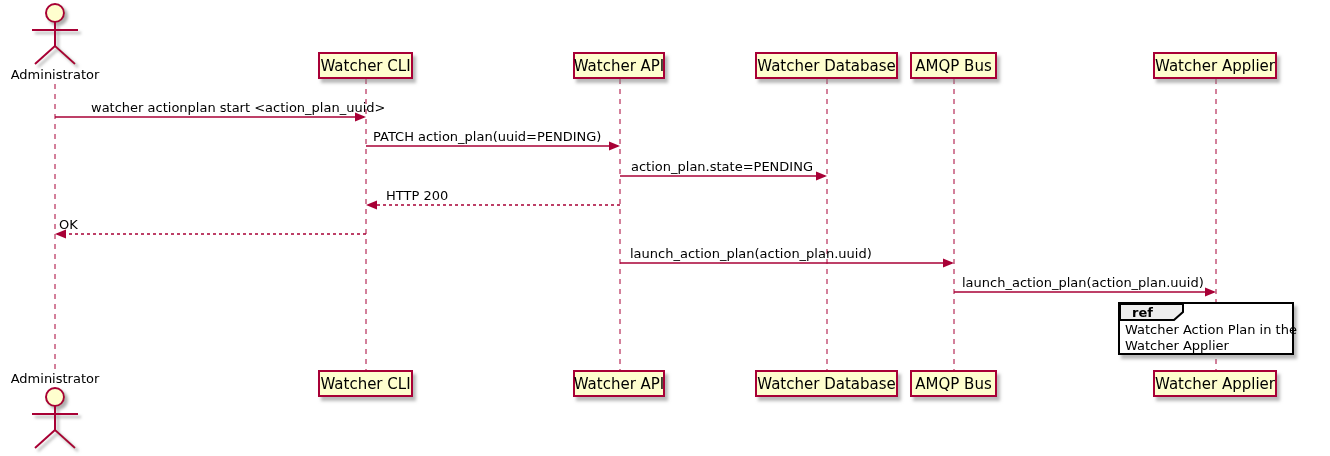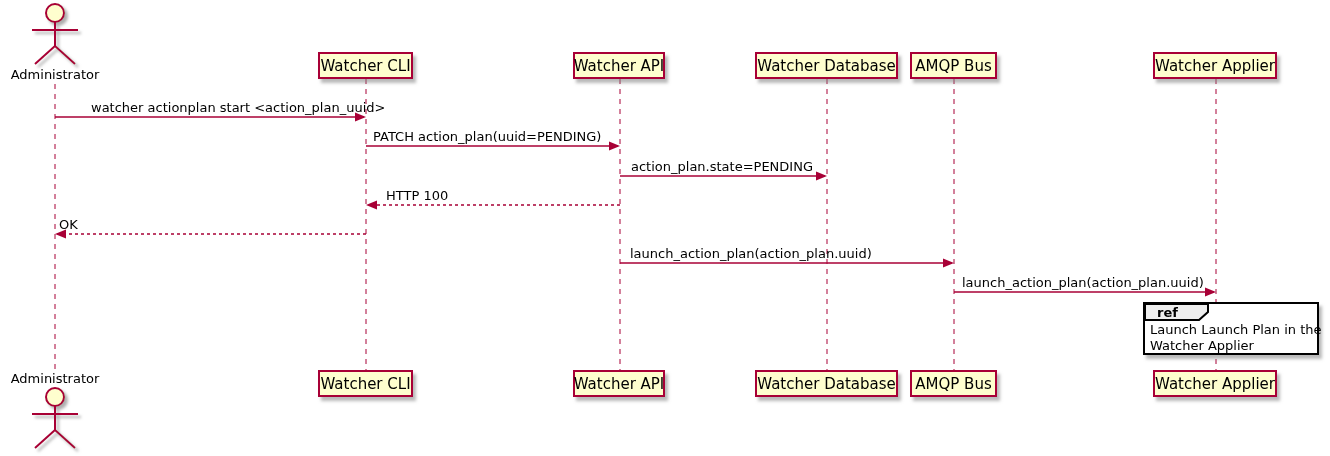--- a/index.html
+++ b/index.html
@@ -45,21 +45,21 @@
   .msg-label {
     position: absolute;
     font-size: 13px;
     white-space: nowrap;
     line-height: 15px;
   }
 
   
   .refbox {
     position: absolute;
-    left: 1143px; top: 302px;
+    left: 1118px; top: 302px;
     width: 176px; height: 53px;
     box-sizing: border-box;
     background: var(--ref-fill, #ffffff);
     border: 2px solid var(--ref-border, #000000);
     box-shadow: 3px 4px 3px rgba(130,130,130,0.55);
   }
   .ref-header-svg { position: absolute; left: -1px; top: -1px; }
   .ref-header-shape { fill: var(--ref-header-fill, #EEEEEE); stroke: var(--ref-border, #000000); stroke-width: 2; }
   .ref-keyword {
     position: absolute; left: 12px; top: 0px;
@@ -138,29 +138,29 @@
 
   <div class="pbox" style="left:318px;  top:370px; width:95px;">Watcher CLI</div>
   <div class="pbox" style="left:573px;  top:370px; width:92px;">Watcher API</div>
   <div class="pbox" style="left:755px;  top:370px; width:143px;">Watcher Database</div>
   <div class="pbox" style="left:910px;  top:370px; width:87px;">AMQP Bus</div>
   <div class="pbox" style="left:1153px; top:370px; width:124px;">Watcher Applier</div>
 
   <div class="msg-label" style="left:63px;  top:100px;margin-left:28px;">watcher actionplan start &lt;action_plan_uuid&gt;</div>
   <div class="msg-label" style="left:373px; top:129px;">PATCH action_plan(uuid=PENDING)</div>
   <div class="msg-label" style="left:631px; top:159px;">action_plan.state=PENDING</div>
-  <div class="msg-label" style="left:386px; top:188px;">HTTP 100</div>
+  <div class="msg-label" style="left:386px; top:188px;">HTTP 200</div>
   <div class="msg-label" style="left:59px;  top:217px;">OK</div>
   <div class="msg-label" style="left:630px; top:246px;">launch_action_plan(action_plan.uuid)</div>
   <div class="msg-label" style="left:962px; top:275px;">launch_action_plan(action_plan.uuid)</div>
 
   <div class="refbox">
     <svg class="ref-header-svg" width="70" height="20">
       <polygon class="ref-header-shape" points="1,1 64,1 64,9 55,17 1,17"></polygon>
     </svg>
     <span class="ref-keyword">ref</span>
     <div class="ref-body">
-      <div>Launch Launch Plan in the</div>
+      <div>Watcher Action Plan in the</div>
       <div>Watcher Applier</div>
     </div>
   </div>
 
 </div>
 
 </body></html>

